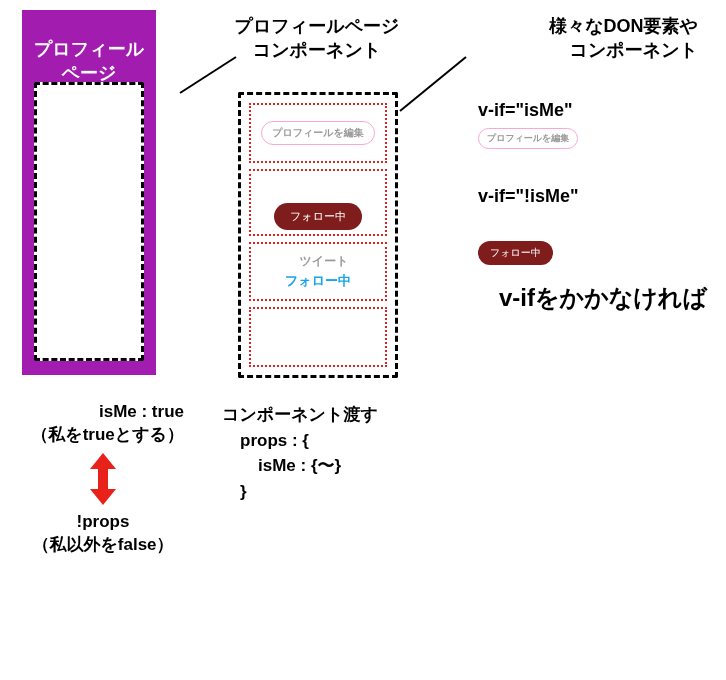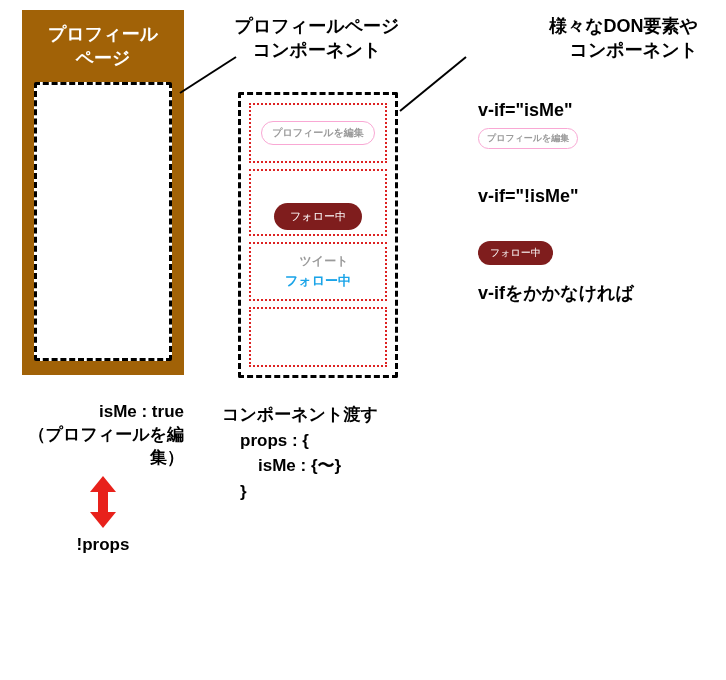--- a/index.html
+++ b/index.html
@@ -12,25 +12,25 @@
   }
 
   
   .col1 {
     position: absolute;
     left: 22px;
     top: 10px;
     width: 162px;
   }
   .profile-page-box {
-    background: #a16207;
-    width: 162px;
+    background: #a21caf;
+    width: 134px;
     height: 365px;
     position: relative;
-    padding-top: 12px;
+    padding-top: 27px;
   }
   .profile-page-title {
     color: #fff;
     font-weight: 700;
     font-size: 18px;
     text-align: center;
     line-height: 1.35;
   }
   .profile-page-inner {
     position: absolute;
@@ -174,50 +174,51 @@
   }
   .ex-block {
     position: absolute;
     left: 478px;
     font-weight: 700;
   }
   .ex1 { top: 100px; }
   .ex2 { top: 186px; }
   .ex3 { top: 280px; }
   .ex-label { font-size: 18px; margin-bottom: 6px; }
-  .ex-note  { font-size: 18px; line-height: 1.5; }
+  .ex-note  { font-size: 24px; line-height: 1.5; margin-left: 21px; }
 
   .pill-outline.sm { font-size: 9px; padding: 3px 8px; }
   .pill-blue.sm { font-size: 10px; padding: 5px 12px; }
 </style>
 </head>
 <body>
 
 <div class="col1">
   <div class="profile-page-box">
     <div class="profile-page-title">
       <span>プロフィール</span><br>
       <span>ページ</span>
     </div>
     <div class="profile-page-inner"></div>
   </div>
 
   <div class="col1-caption">
     <span>isMe : true</span><br>
-    <span>（プロフィールを編集）</span>
+    <span>（私をtrueとする）</span>
   </div>
 
   <div class="col1-arrow-wrap">
     <svg class="double-arrow" viewBox="0 0 26 52">
       <polygon points="13,0 26,16 18,16 18,36 26,36 13,52 0,36 8,36 8,16 0,16"></polygon>
     </svg>
   </div>
 
   <div class="col1-bottom">
     <span>!props</span><br>
+    <span>（私以外をfalse）</span>
   </div>
 </div>
 
 <div class="col2-title">
   <span>プロフィールページ</span><br>
   <span>コンポーネント</span>
 </div>
 
 <svg class="conn-line-1" viewBox="0 0 60 40">
   <line x1="58" y1="2" x2="2" y2="38" stroke="#000" stroke-width="2"></line>

